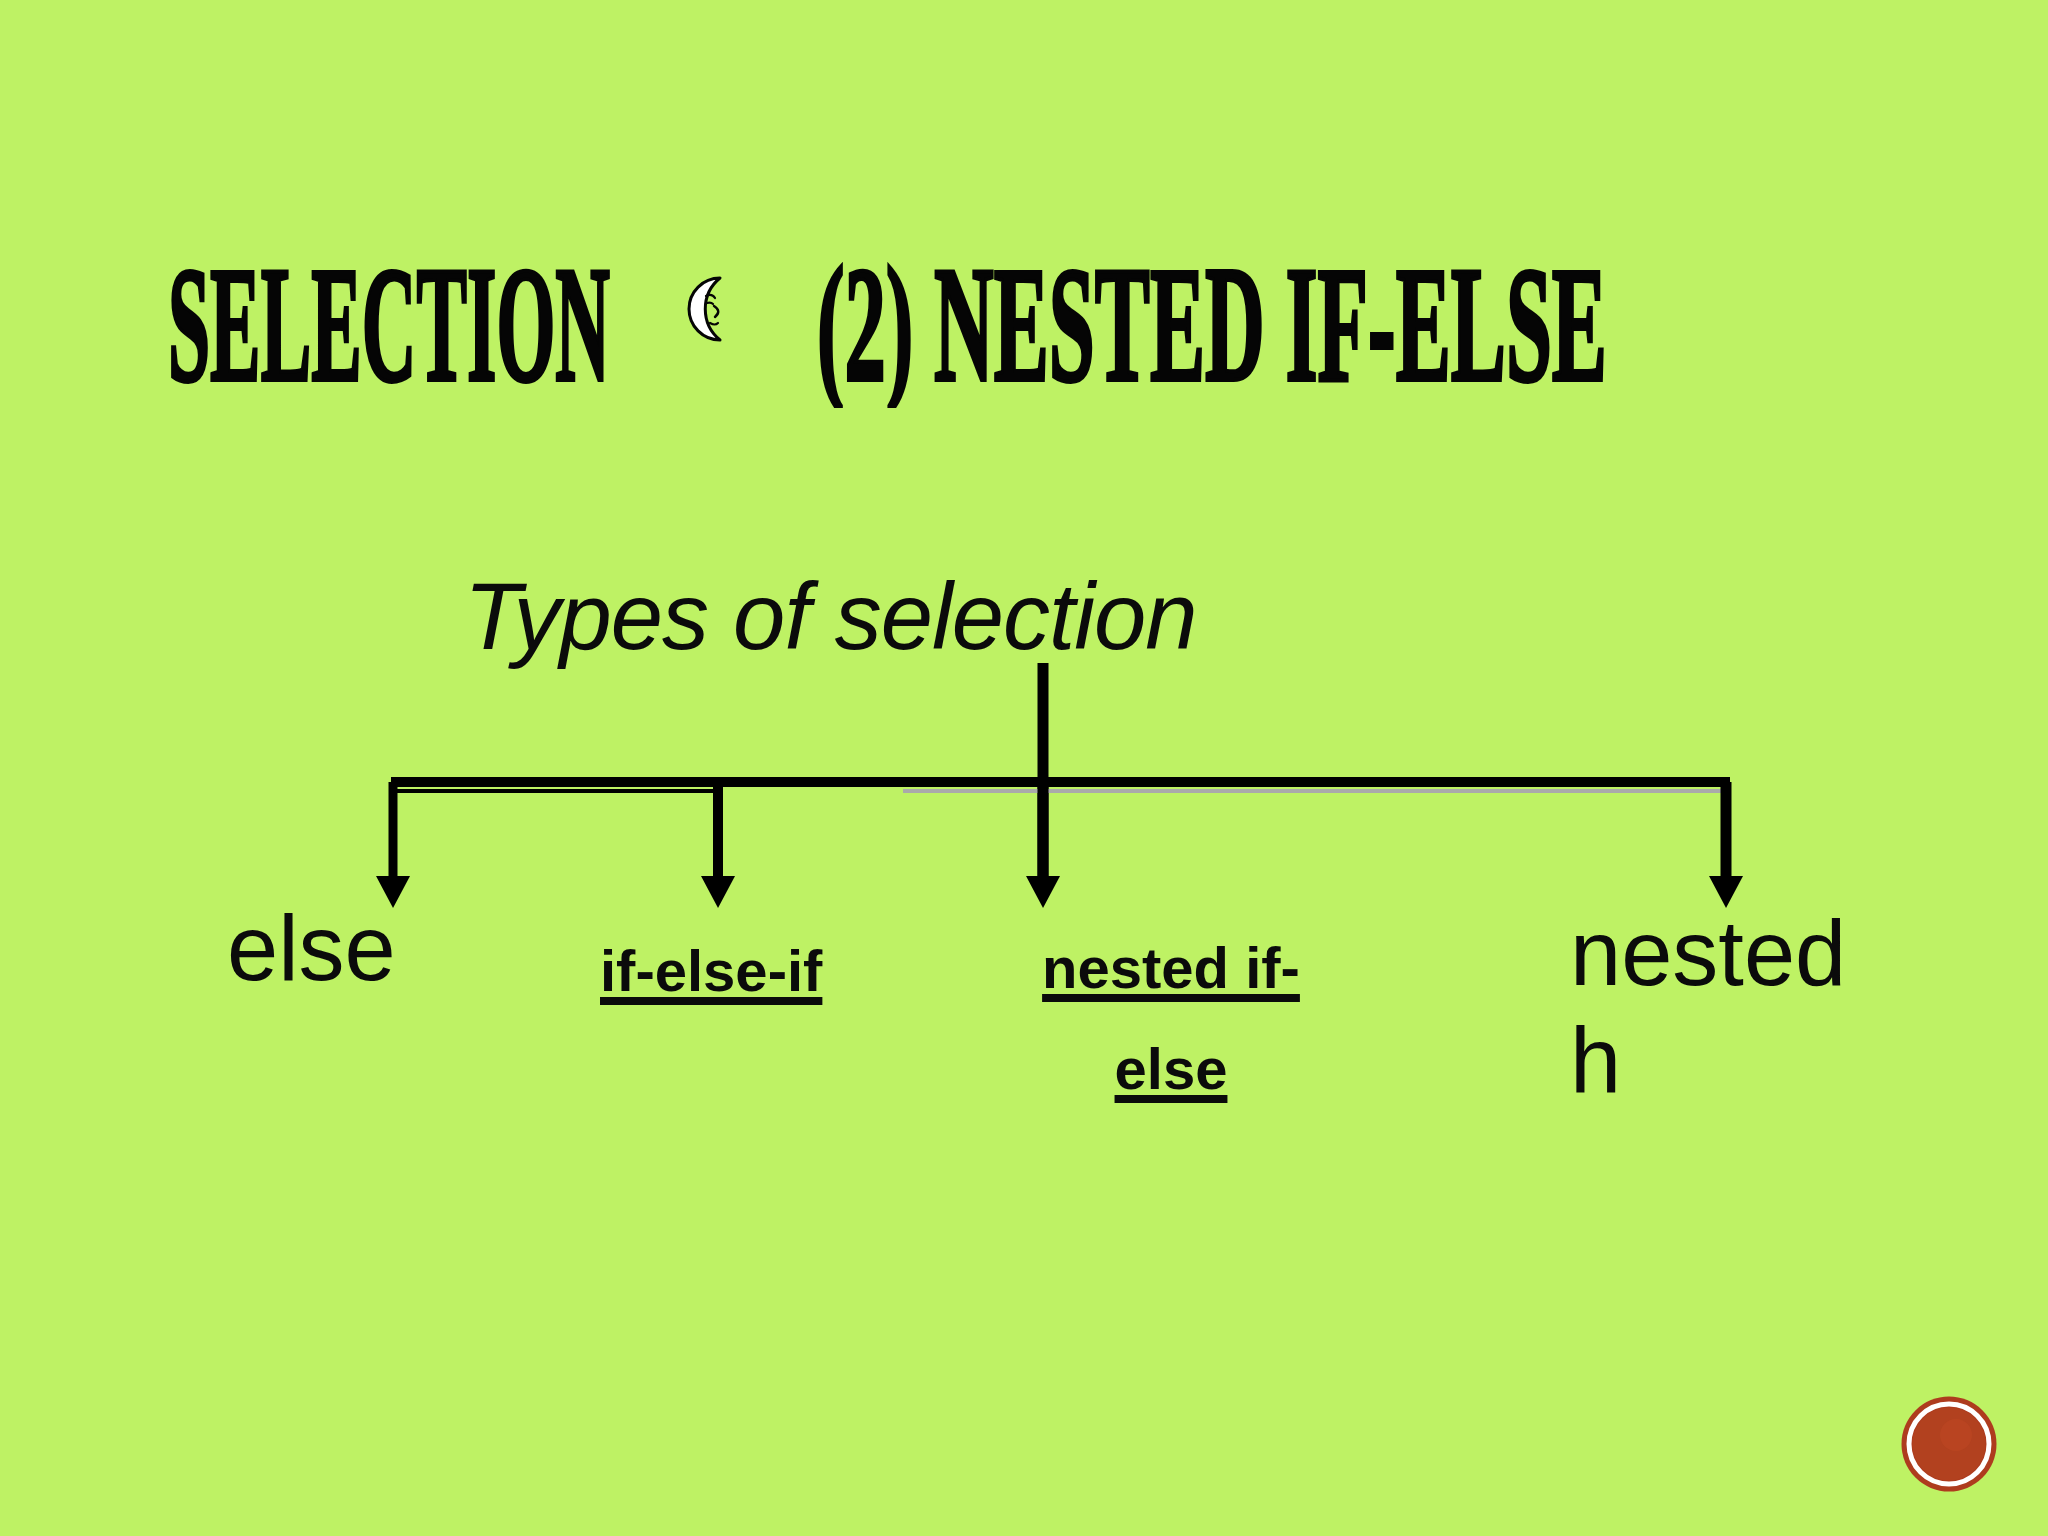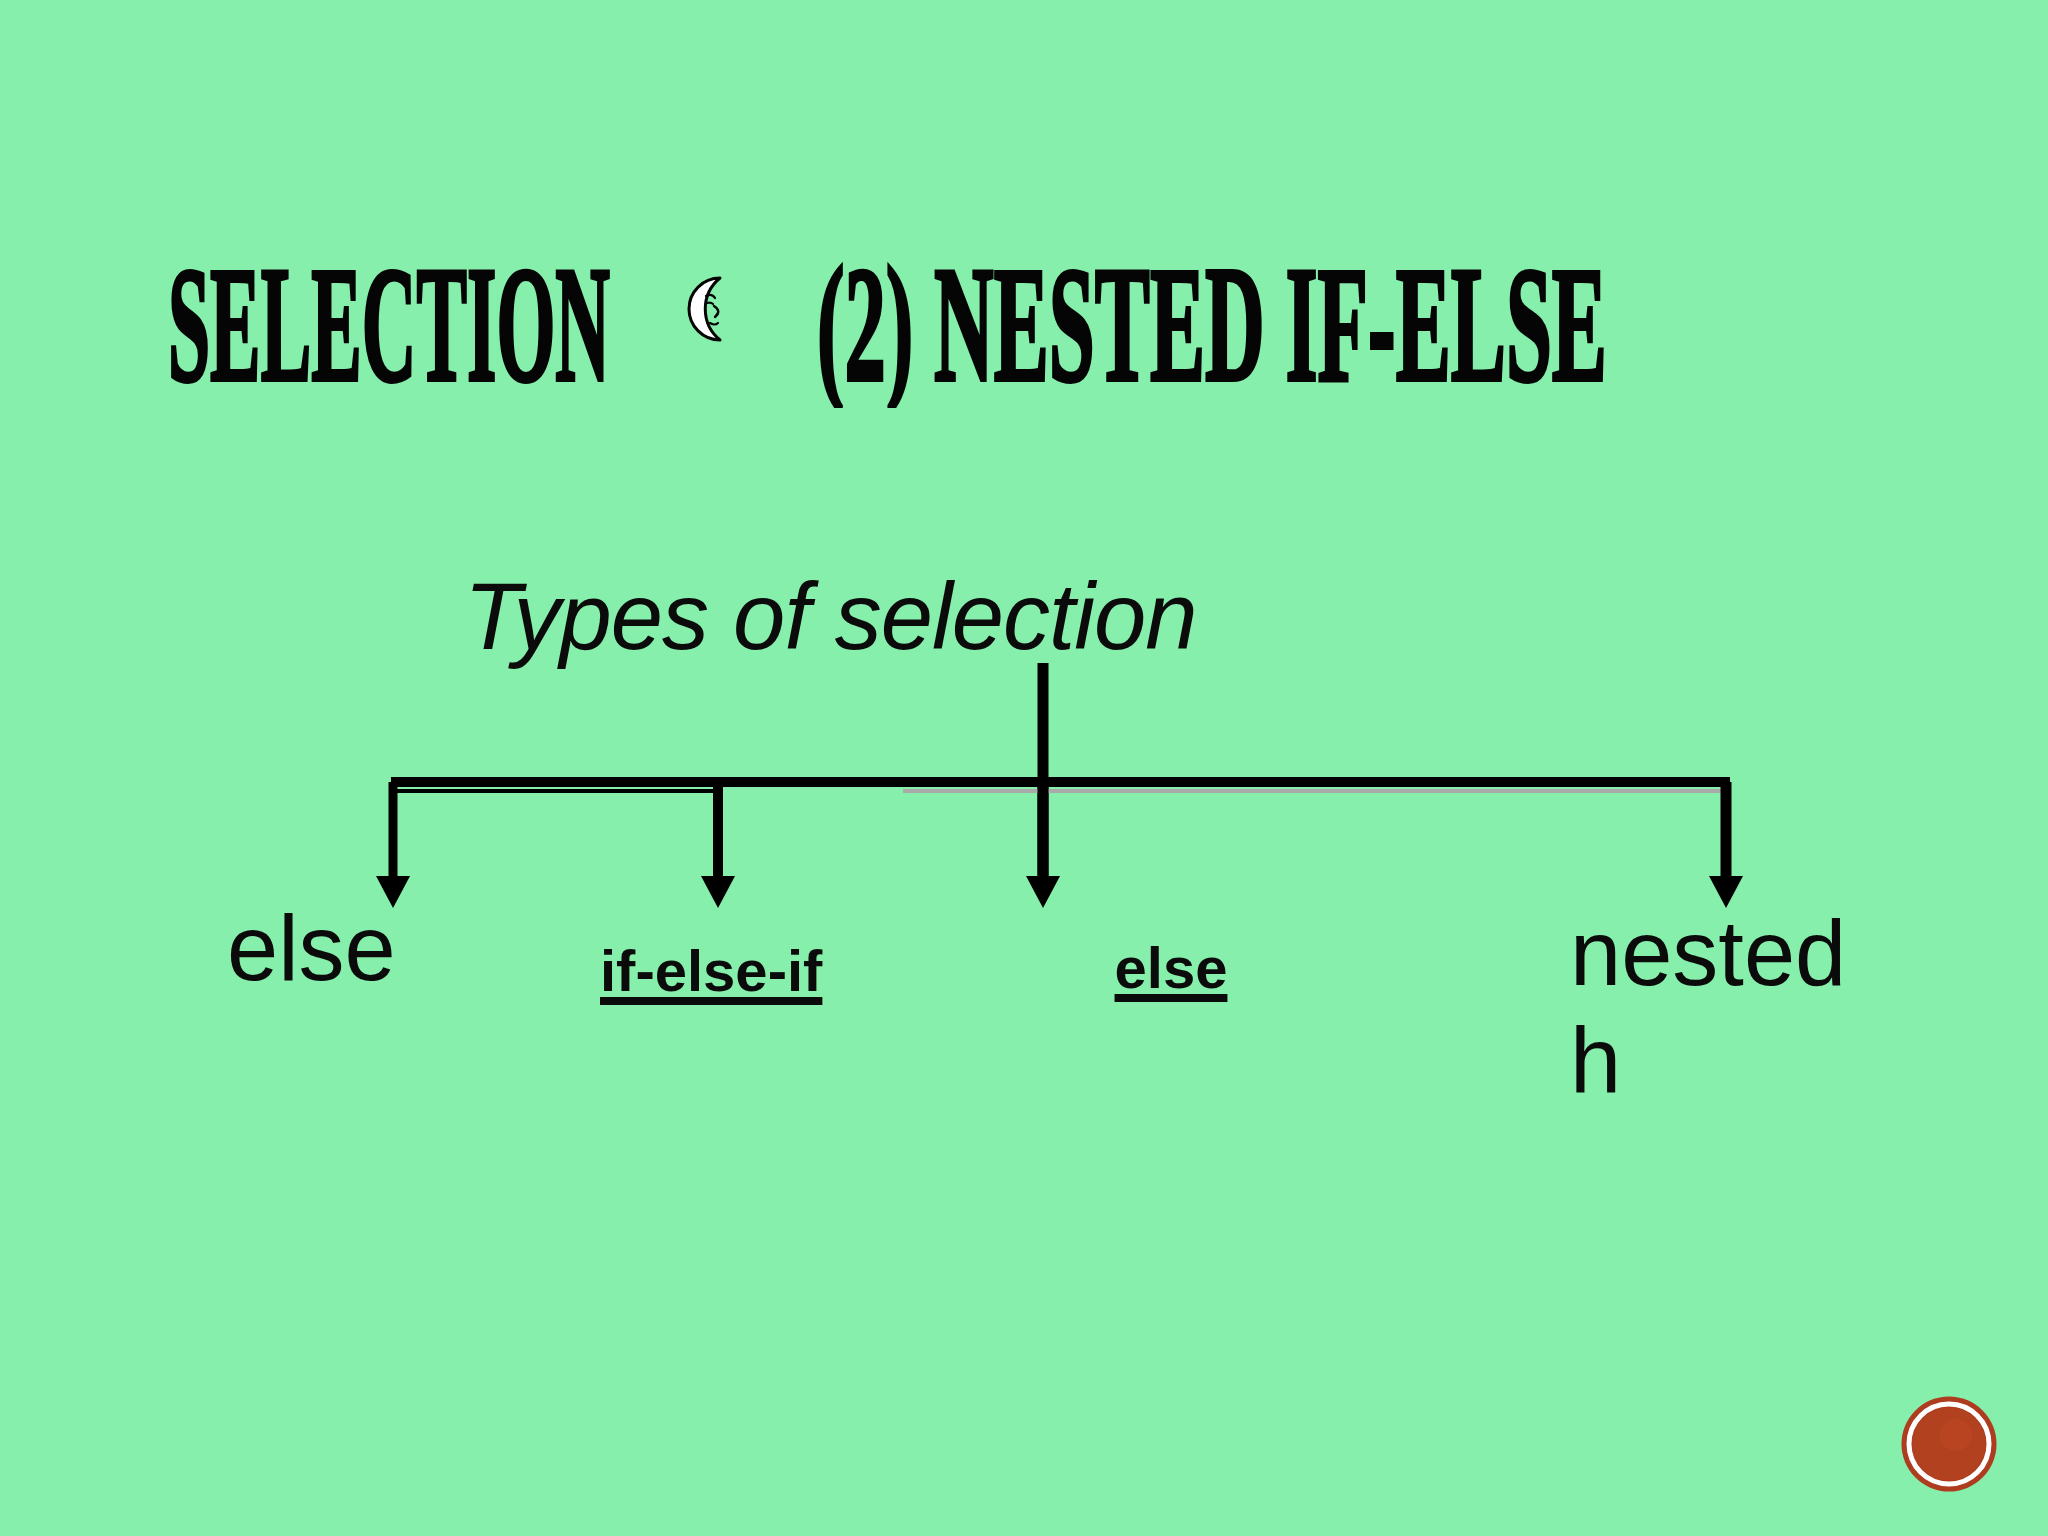--- a/index.html
+++ b/index.html
@@ -1,19 +1,19 @@
 <!DOCTYPE html>
 <html><head>
 <meta charset="utf-8">
 <style>
   html,body{margin:0;padding:0;background:#ffffff;}
   .slide{
     position:relative;
     width:2048px;height:1536px;
-    background:#86efac;
+    background:#bef264;
     overflow:hidden;
     font-family:"Liberation Sans",sans-serif;
     color:#0b0b0b;
   }
   .abs{position:absolute;}
 
   
   .title-svg{left:160px;top:228px;width:1520px;height:180px;}
   .title-svg text{
     font-family:"Liberation Serif",serif;
@@ -94,20 +94,21 @@
 
   <div class="abs branch-label branch-plain lbl-if-else">
     <span>else</span>
   </div>
 
   <div class="abs branch-label branch-bold lbl-if-else-if">
     <span>if-else-if</span>
   </div>
 
   <div class="abs branch-label branch-bold lbl-nested">
+    <span>nested if-</span>
     <span>else</span>
   </div>
 
   <div class="abs branch-label branch-plain lbl-switch">
     <span>nested</span>
     <span>h</span>
   </div>
 
   <svg class="abs" style="left:1896px;top:1391px;width:106px;height:106px;" viewBox="0 0 106 106">
     <circle cx="53" cy="53" r="47.5" fill="#ae3c1e"></circle>

